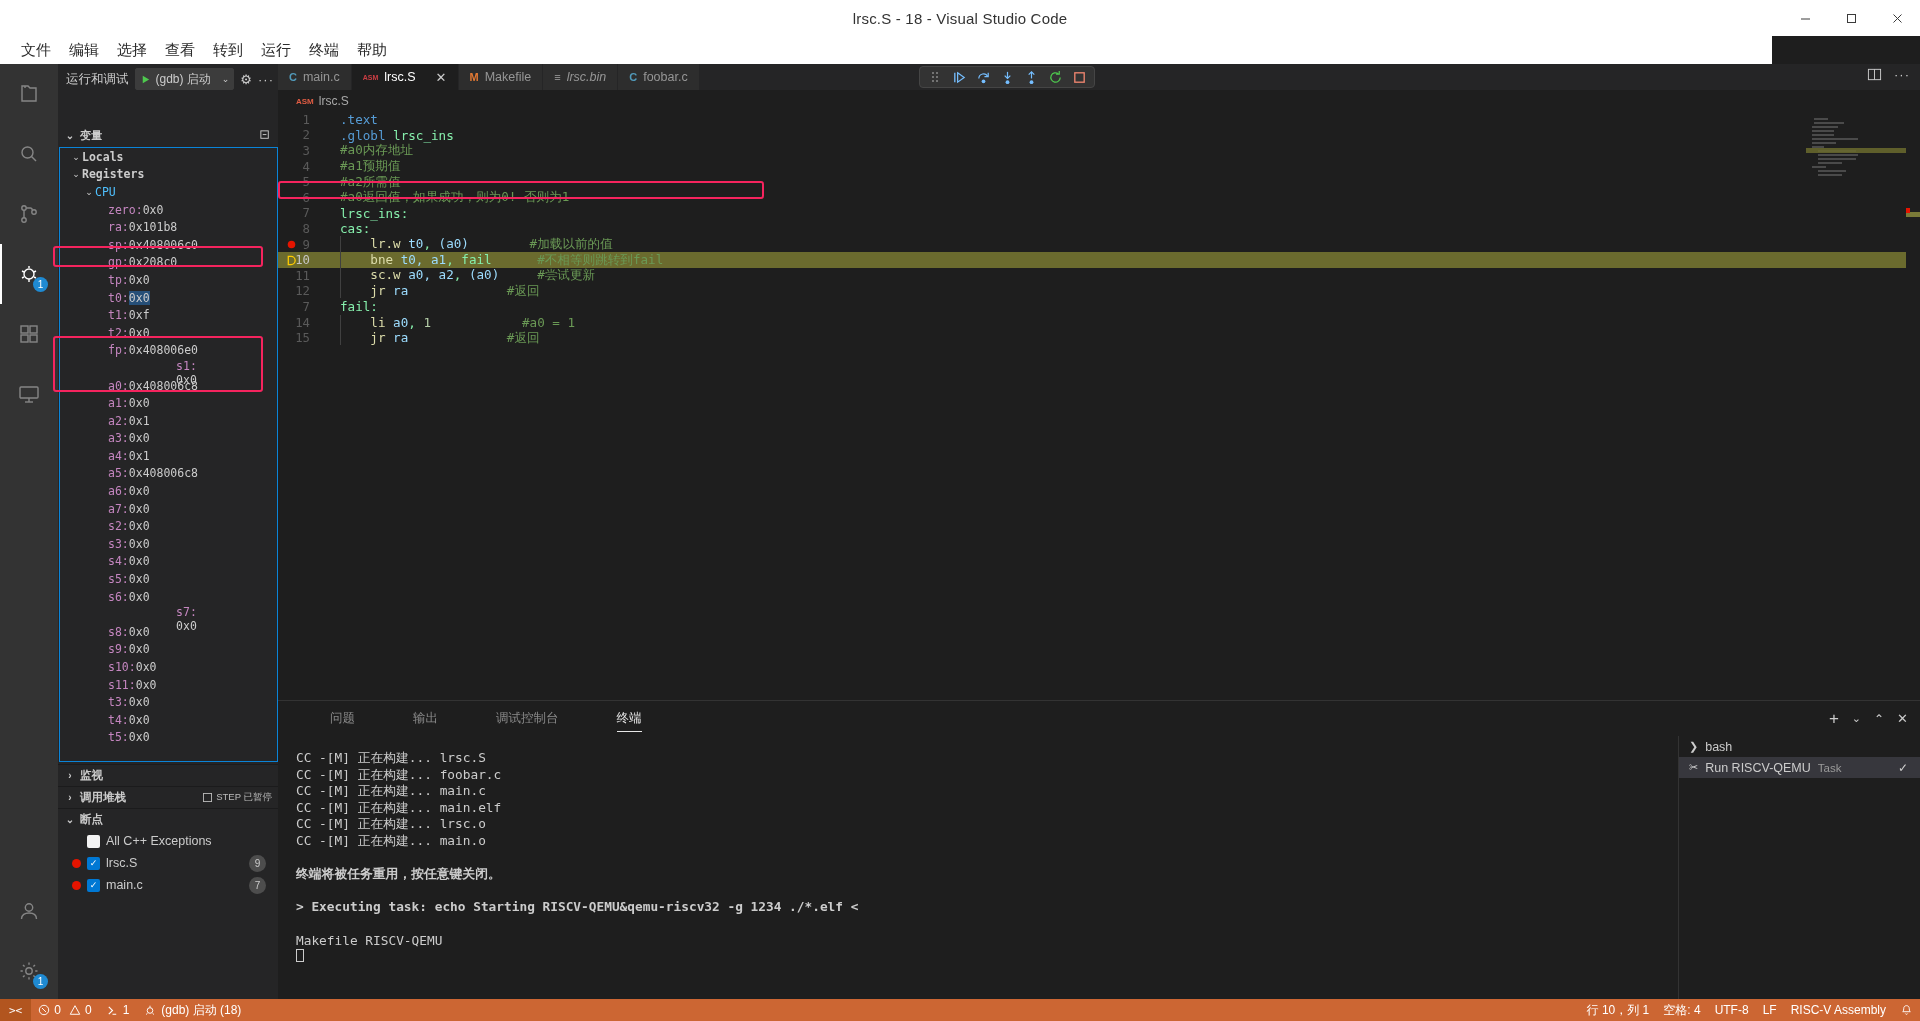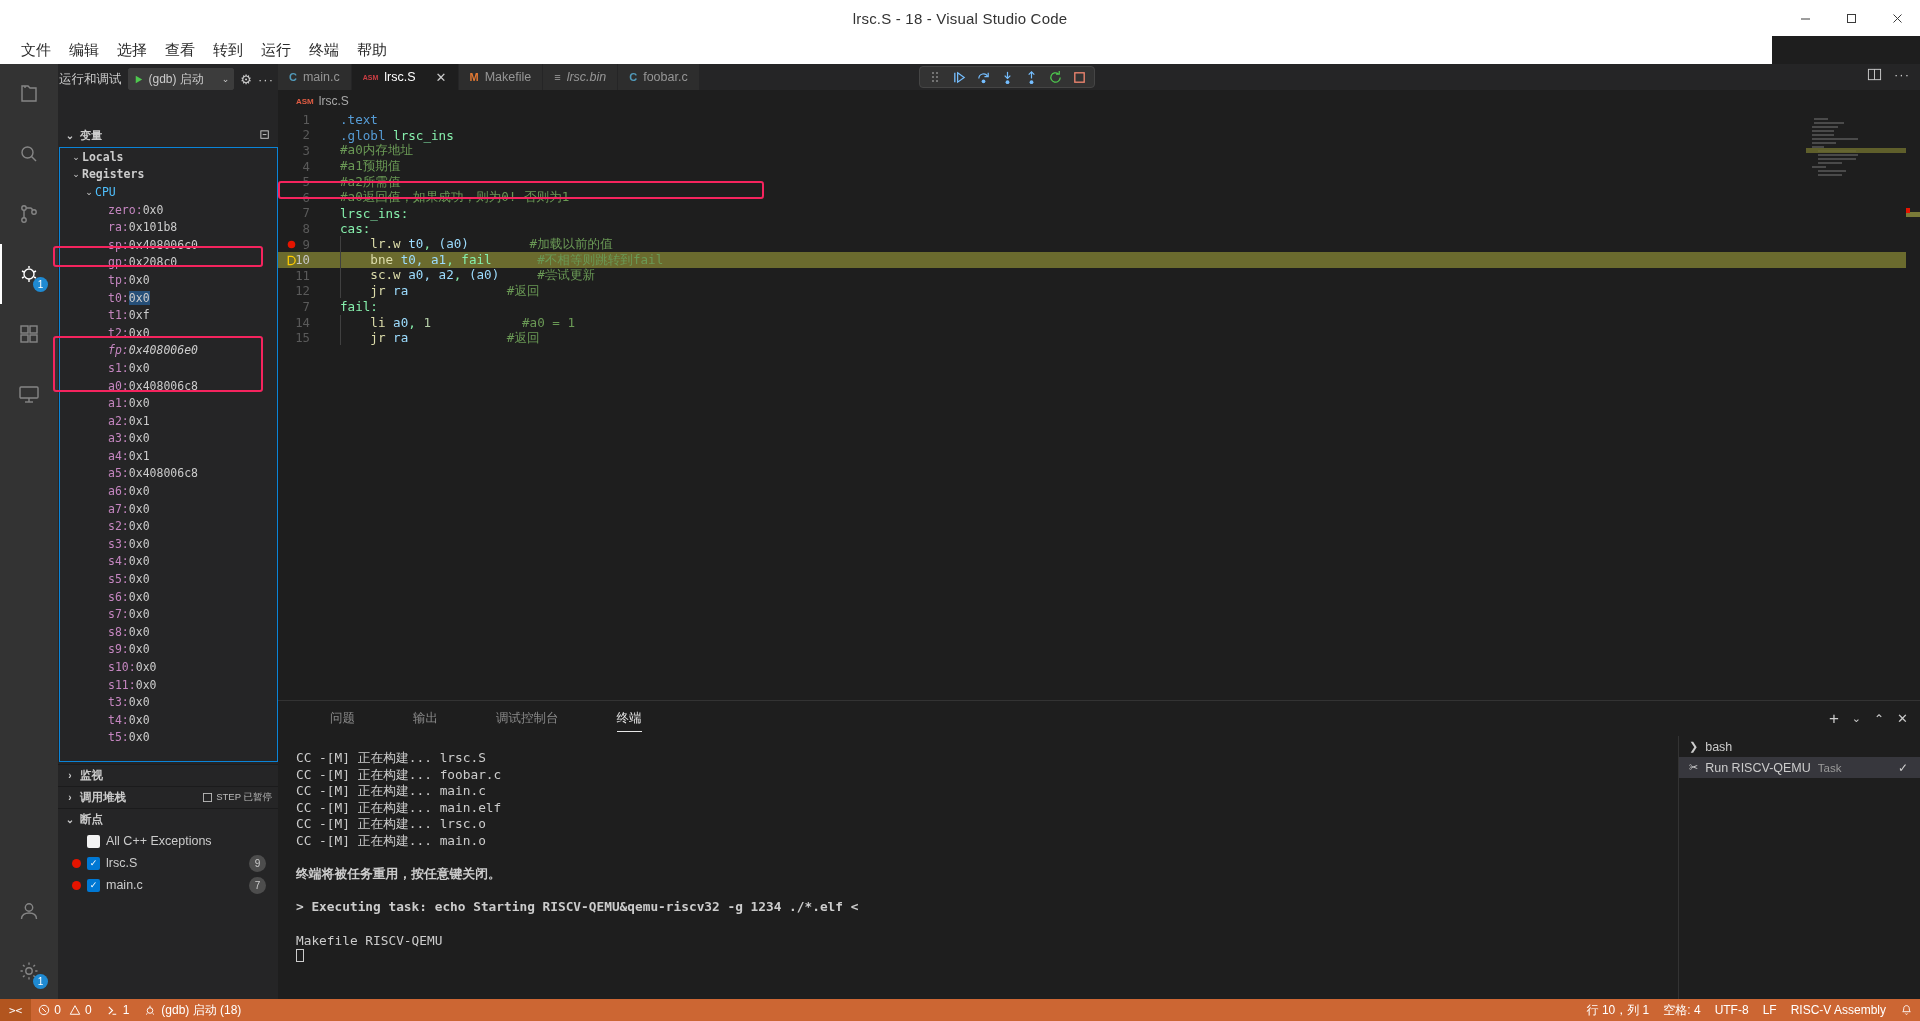--- a/index.html
+++ b/index.html
@@ -27,21 +27,21 @@
   .act{width:58px;height:60px;display:flex;align-items:center;justify-content:center;position:relative;}
   .act svg{stroke:#868686;fill:none;stroke-width:1.4;}
   .act.active svg{stroke:#ffffff;}
   .act.active::before{content:"";position:absolute;left:0;top:0;width:2px;height:60px;background:#ffffff;}
   .act-badge{position:absolute;right:10px;bottom:12px;min-width:15px;height:15px;border-radius:8px;
     background:#1f8ad2;color:#fff;font-size:10px;display:flex;align-items:center;justify-content:center;padding:0 4px;}
   #act-bottom{position:absolute;bottom:0;left:0;width:58px;}
 
   
   #sidebar{position:absolute;left:58px;top:64px;width:220px;height:937px;background:#252526;}
-  #sb-head{height:30px;display:flex;align-items:center;padding:0 4px 0 1px;gap:6px;}
+  #sb-head{height:30px;display:flex;align-items:center;padding:0 4px 0 8px;gap:6px;}
   #sb-head .sb-label{font-size:12.5px;color:#cccccc;}
   #sb-dropdown{flex:1;height:22px;background:#3c3c3c;border:1px solid #3c3c3c;border-radius:2px;
     display:flex;align-items:center;gap:5px;padding:0 4px;}
   #sb-dropdown .dd-text{font-size:12px;color:#cccccc;flex:1;}
   .gear{color:#cccccc;font-size:13px;}
   .dots{color:#cccccc;font-size:13px;letter-spacing:1px;}
 
   .sect-head{height:22px;display:flex;align-items:center;gap:4px;padding-left:6px;
     font-size:11px;font-weight:bold;color:#cccccc;letter-spacing:.3px;position:relative;}
   .chev{width:12px;display:inline-block;color:#cccccc;font-size:10px;text-align:center;}
@@ -300,26 +300,26 @@
       <div class="tree-row" style="padding-left: 36px;">
         <span class="tw"></span>
         <span class="mono reg-name">t1:</span>
         <span class="mono reg-val"> 0xf</span>
       </div>
       <div class="tree-row" style="padding-left: 36px;">
         <span class="tw"></span>
         <span class="mono reg-name">t2:</span>
         <span class="mono reg-val"> 0x0</span>
       </div>
-      <div class="tree-row" style="padding-left: 36px; font-style: italic;">
+      <div class="tree-row" style="padding-left: 36px;">
         <span class="tw"></span>
         <span class="mono reg-name">fp:</span>
         <span class="mono reg-val"> 0x408006e0</span>
       </div>
-      <div class="tree-row" style="padding-left: 36px;">
+      <div class="tree-row" style="padding-left: 36px; flex-direction: column;">
         <span class="tw"></span>
         <span class="mono reg-name">s1:</span>
         <span class="mono reg-val"> 0x0</span>
       </div>
       <div class="tree-row" style="padding-left: 36px;">
         <span class="tw"></span>
         <span class="mono reg-name">a0:</span>
         <span class="mono reg-val"> 0x408006c8</span>
       </div>
       <div class="tree-row" style="padding-left: 36px;">
@@ -375,21 +375,21 @@
       <div class="tree-row" style="padding-left: 36px;">
         <span class="tw"></span>
         <span class="mono reg-name">s5:</span>
         <span class="mono reg-val"> 0x0</span>
       </div>
       <div class="tree-row" style="padding-left: 36px;">
         <span class="tw"></span>
         <span class="mono reg-name">s6:</span>
         <span class="mono reg-val"> 0x0</span>
       </div>
-      <div class="tree-row" style="padding-left: 36px;">
+      <div class="tree-row" style="padding-left: 36px; flex-direction: column;">
         <span class="tw"></span>
         <span class="mono reg-name">s7:</span>
         <span class="mono reg-val"> 0x0</span>
       </div>
       <div class="tree-row" style="padding-left: 36px;">
         <span class="tw"></span>
         <span class="mono reg-name">s8:</span>
         <span class="mono reg-val"> 0x0</span>
       </div>
       <div class="tree-row" style="padding-left: 36px;">

